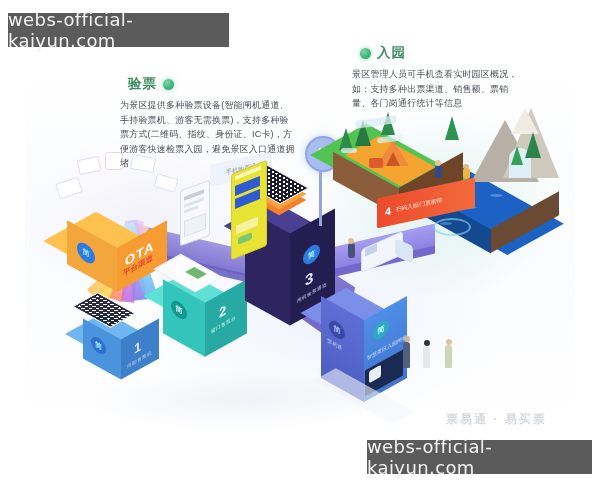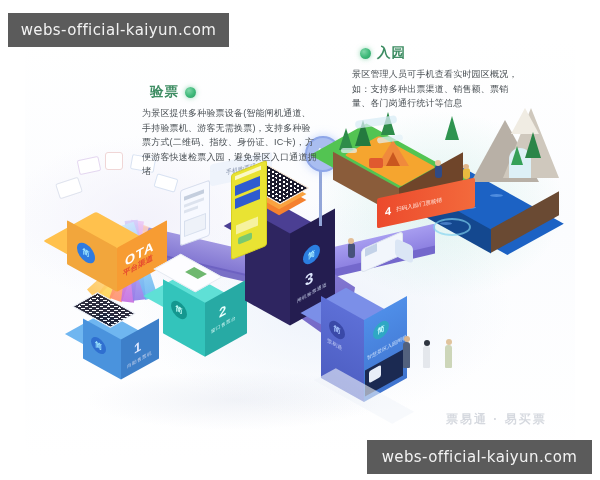--- a/index.html
+++ b/index.html
@@ -27,21 +27,21 @@
   .tblock{position:absolute;}
   .thead{display:flex;align-items:center;gap:6px;margin-bottom:5px;padding-left:8px;}
   .dot{width:11px;height:11px;border-radius:50%;
        background:radial-gradient(circle at 35% 32%,#7fd6a8 0%,#3cb878 55%,#2f9c63 100%);
        box-shadow:0 0 5px rgba(60,184,120,.55);flex:none;}
   .ttitle{font-size:13.5px;font-weight:bold;color:#3e8d63;letter-spacing:1px;}
   .tbody{font-size:9px;line-height:1.62;color:#4a5055;letter-spacing:.2px;}
   
   .wm{
     position:absolute;background:#5b5b5b;color:#f2f2f2;
-    font-size:15px;letter-spacing:.4px;
+    font-size:18px;letter-spacing:.4px;
     display:flex;align-items:center;justify-content:center;
     font-family:"DejaVu Sans",sans-serif;
   }
   .wm-faint{
     position:absolute;color:rgba(120,130,150,.30);
     font-size:12px;letter-spacing:2px;font-weight:bold;
   }
   
   .tree{position:absolute;}
   .numlbl{position:absolute;color:#dfe8ff;font-size:13px;font-weight:bold;
@@ -302,21 +302,21 @@
 
     <div style="position:absolute;left:322px;top:198px;width:10px;height:24px;">
       <div style="position:absolute;left:1px;top:5px;width:7px;height:15px;background:#46527a;border-radius:3px;"></div>
       <div style="position:absolute;left:1px;top:0;width:6px;height:6px;background:#e3bf97;border-radius:50%;"></div>
     </div>
 
     <div style="position:absolute;left:60px;top:330px;width:300px;height:60px;
       background:radial-gradient(ellipse at 50% 50%, rgba(180,190,215,.18) 0%, rgba(180,190,215,0) 70%);"></div>
   </div>
 
-  <div class="tblock" style="left:120px;top:83px;width:175px;margin-left:22px;">
+  <div class="tblock" style="left:120px;top:75px;width:175px;">
     <div class="thead">
       <span class="ttitle">验票</span>
       <span class="dot"></span>
     </div>
     <div class="tbody">为景区提供多种验票设备(智能闸机通道、手持验票机、游客无需换票)，支持多种验票方式(二维码、指纹、身份证、IC卡)，方便游客快速检票入园，避免景区入口通道拥堵</div>
   </div>
 
   <div class="tblock" style="left:352px;top:44px;width:170px;">
     <div class="thead">
       <span class="dot"></span>

